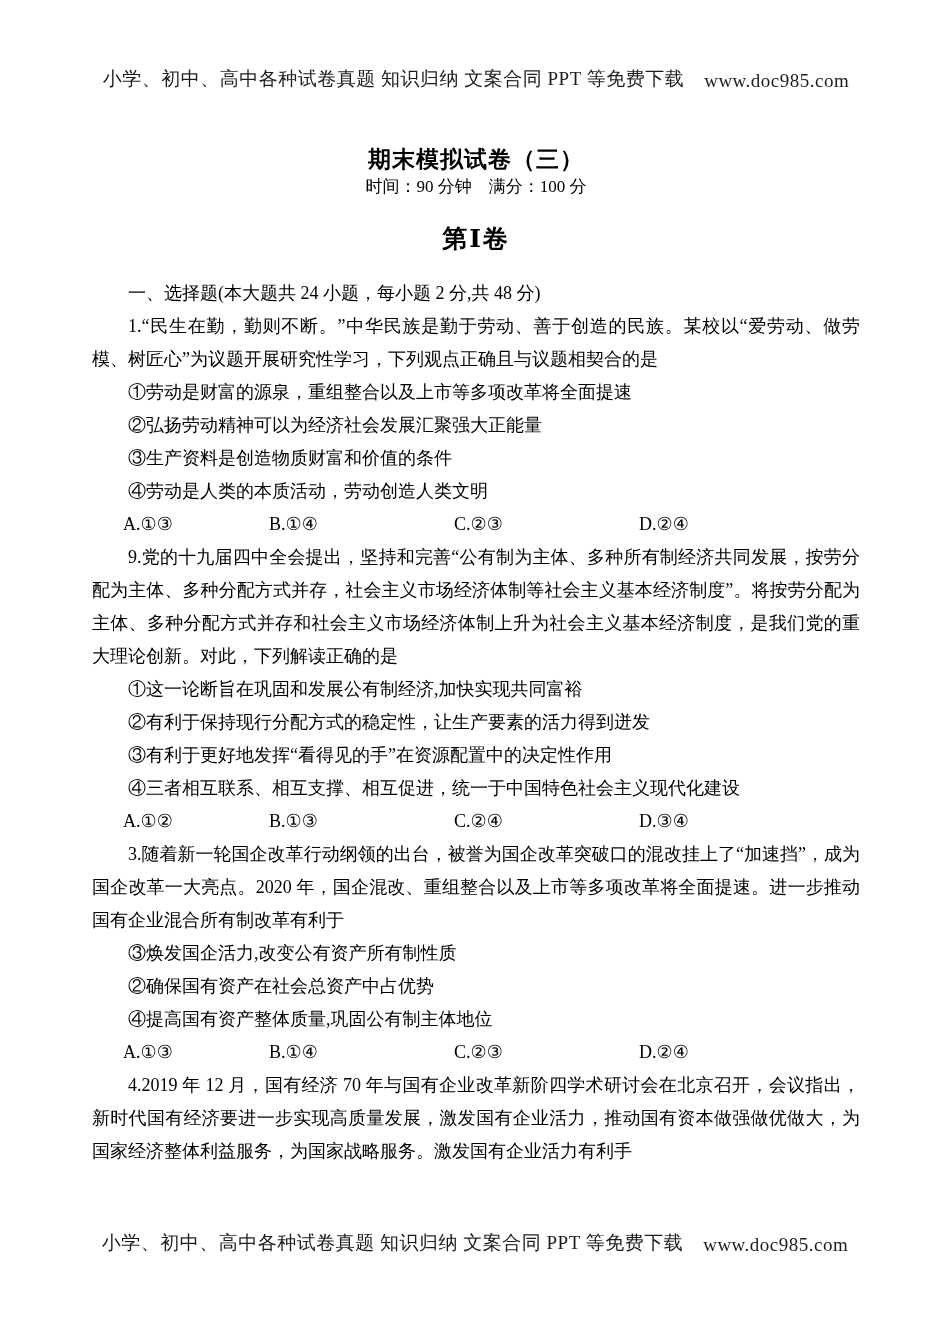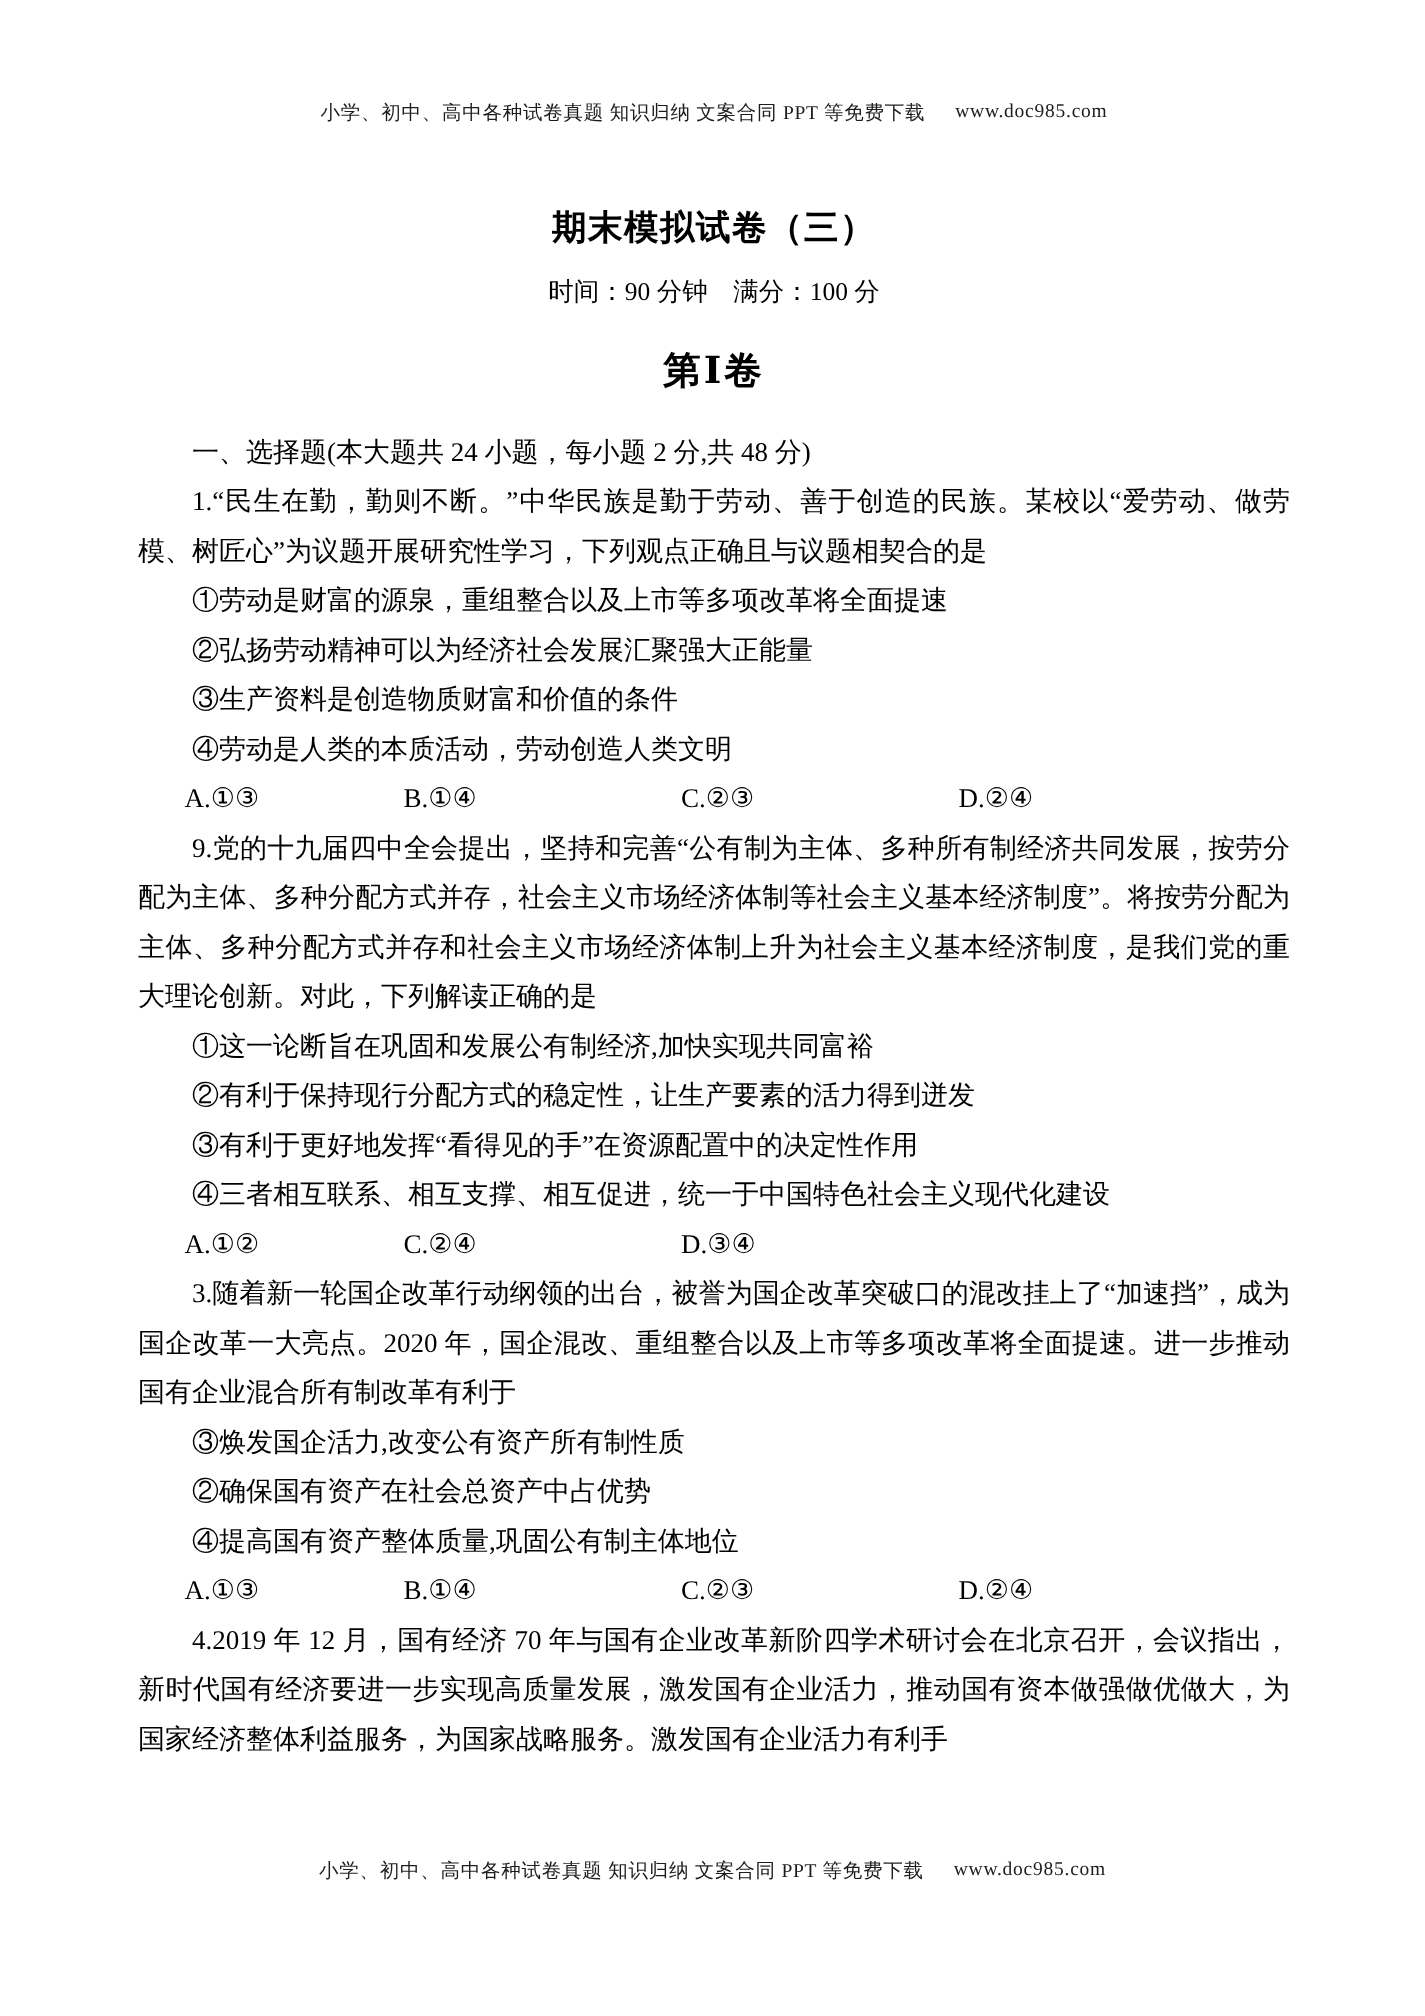--- a/index.html
+++ b/index.html
@@ -11,23 +11,23 @@
     font-family: "Liberation Serif", "DejaVu Serif", serif;
     position: relative;
     overflow: hidden;
   }
   .page {
     padding: 66px 90px 0 92px;
   }
   .doc-header, .doc-footer {
     display: flex;
     justify-content: center;
-    align-items: flex-start;
+    align-items: flex-end;
     gap: 20px;
-    font-size: 13px;
+    font-size: 19px;
     color: #1c1c1c;
     letter-spacing: 0.5px;
     white-space: nowrap;
   }
   .doc-footer {
     position: absolute;
     left: 0;
     right: 0;
     bottom: 88px;
   }
@@ -35,21 +35,20 @@
   .doc-title {
     text-align: center;
     font-size: 23px;
     font-weight: bold;
     margin-top: 52px;
     letter-spacing: 1px;
   }
   .doc-subtitle {
     text-align: center;
     font-size: 17px;
-    margin-top: 16px;
   }
   .volume-title {
     text-align: center;
     font-size: 25px;
     font-weight: bold;
     margin-top: 24px;
     letter-spacing: 2px;
   }
   .section-heading {
     font-size: 18px;
@@ -110,20 +109,21 @@
   </section>
 
   <section class="question">
     <p class="stem">9.党的十九届四中全会提出，坚持和完善“公有制为主体、多种所有制经济共同发展，按劳分配为主体、多种分配方式并存，社会主义市场经济体制等社会主义基本经济制度”。将按劳分配为主体、多种分配方式并存和社会主义市场经济体制上升为社会主义基本经济制度，是我们党的重大理论创新。对此，下列解读正确的是</p>
     <p class="option-line">①这一论断旨在巩固和发展公有制经济,加快实现共同富裕</p>
     <p class="option-line">②有利于保持现行分配方式的稳定性，让生产要素的活力得到迸发</p>
     <p class="option-line">③有利于更好地发挥“看得见的手”在资源配置中的决定性作用</p>
     <p class="option-line">④三者相互联系、相互支撑、相互促进，统一于中国特色社会主义现代化建设</p>
     <div class="choices">
       <span class="choice">A.①②</span>
+      <span class="choice">B.①③</span>
       <span class="choice">C.②④</span>
       <span class="choice">D.③④</span>
     </div>
   </section>
 
   <section class="question">
     <p class="stem">3.随着新一轮国企改革行动纲领的出台，被誉为国企改革突破口的混改挂上了“加速挡”，成为国企改革一大亮点。2020 年，国企混改、重组整合以及上市等多项改革将全面提速。进一步推动国有企业混合所有制改革有利于</p>
     <p class="option-line">③焕发国企活力,改变公有资产所有制性质</p>
     <p class="option-line">②确保国有资产在社会总资产中占优势</p>
     <p class="option-line">④提高国有资产整体质量,巩固公有制主体地位</p>

